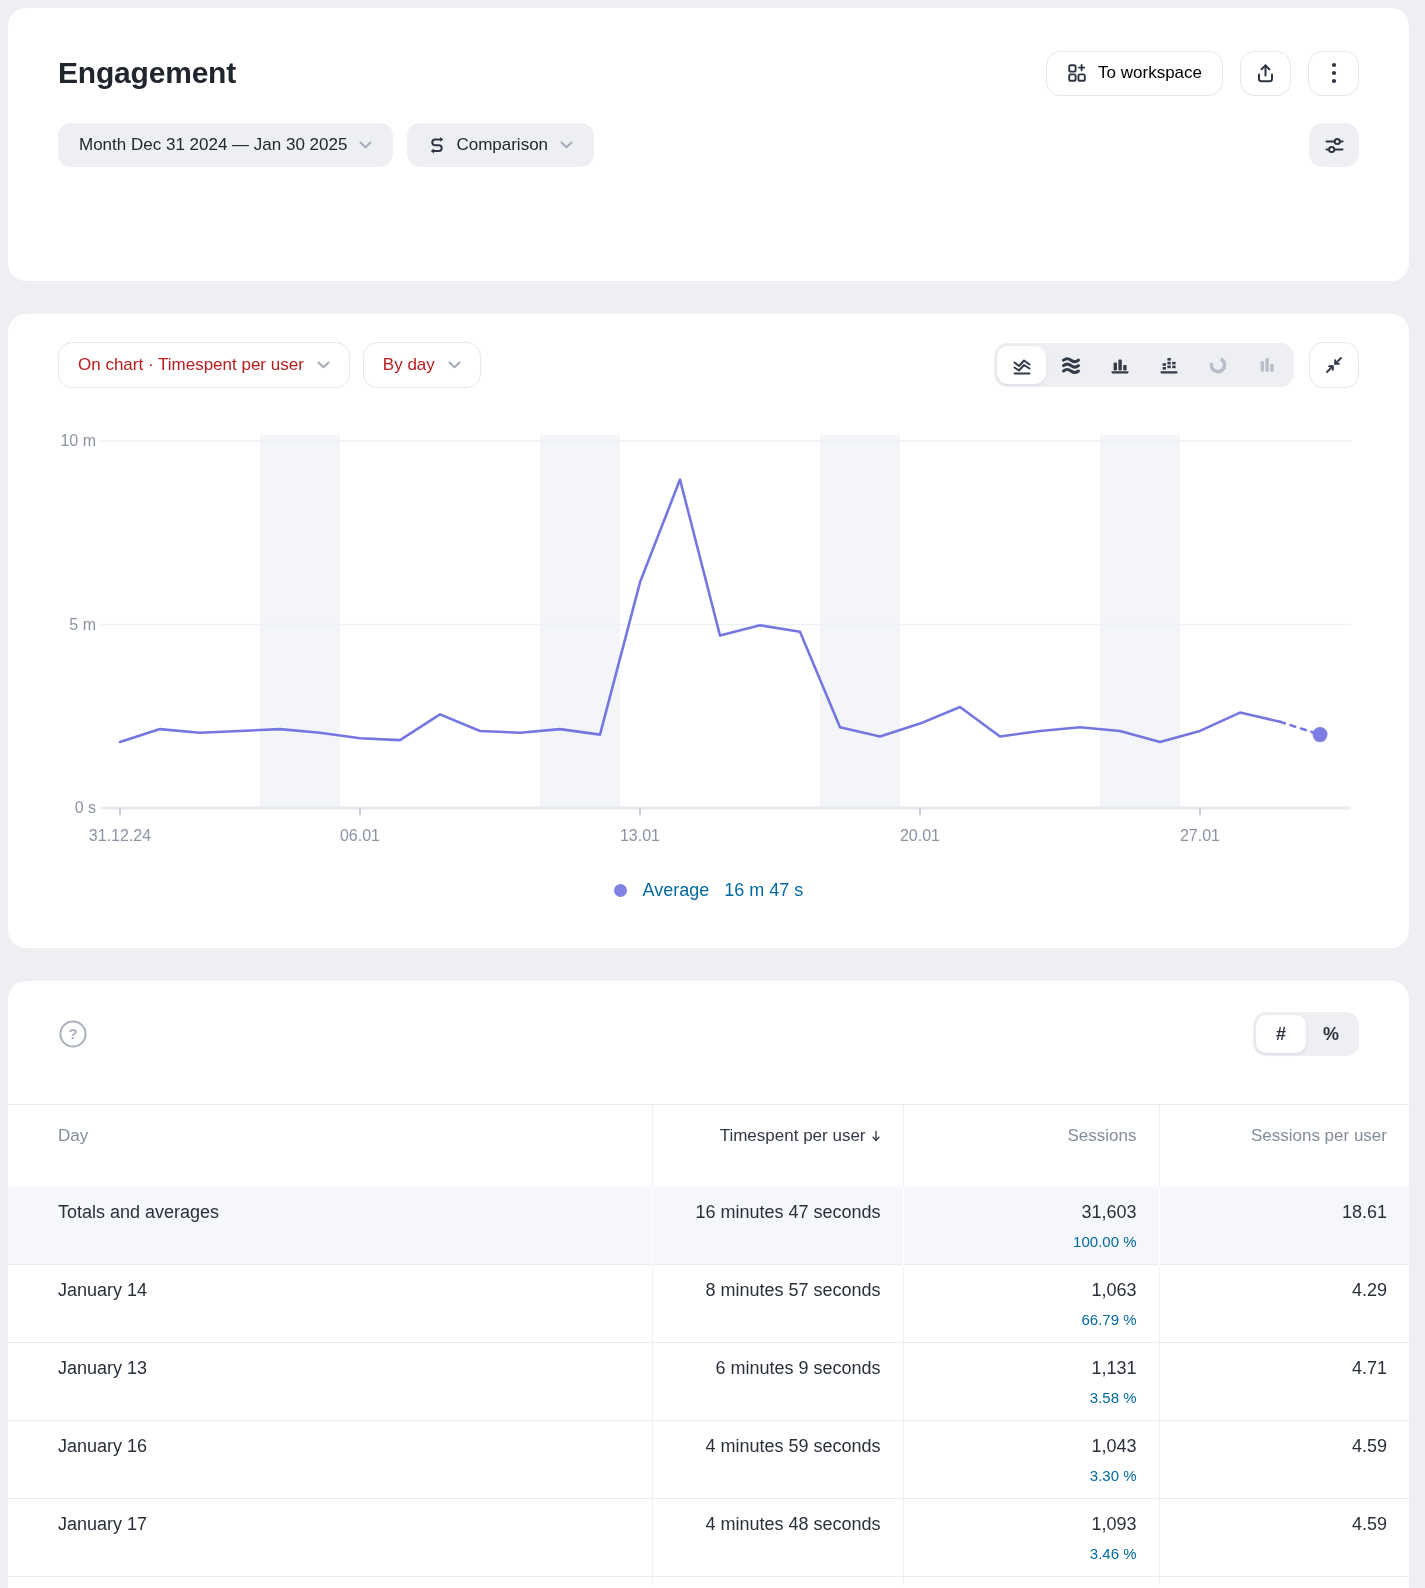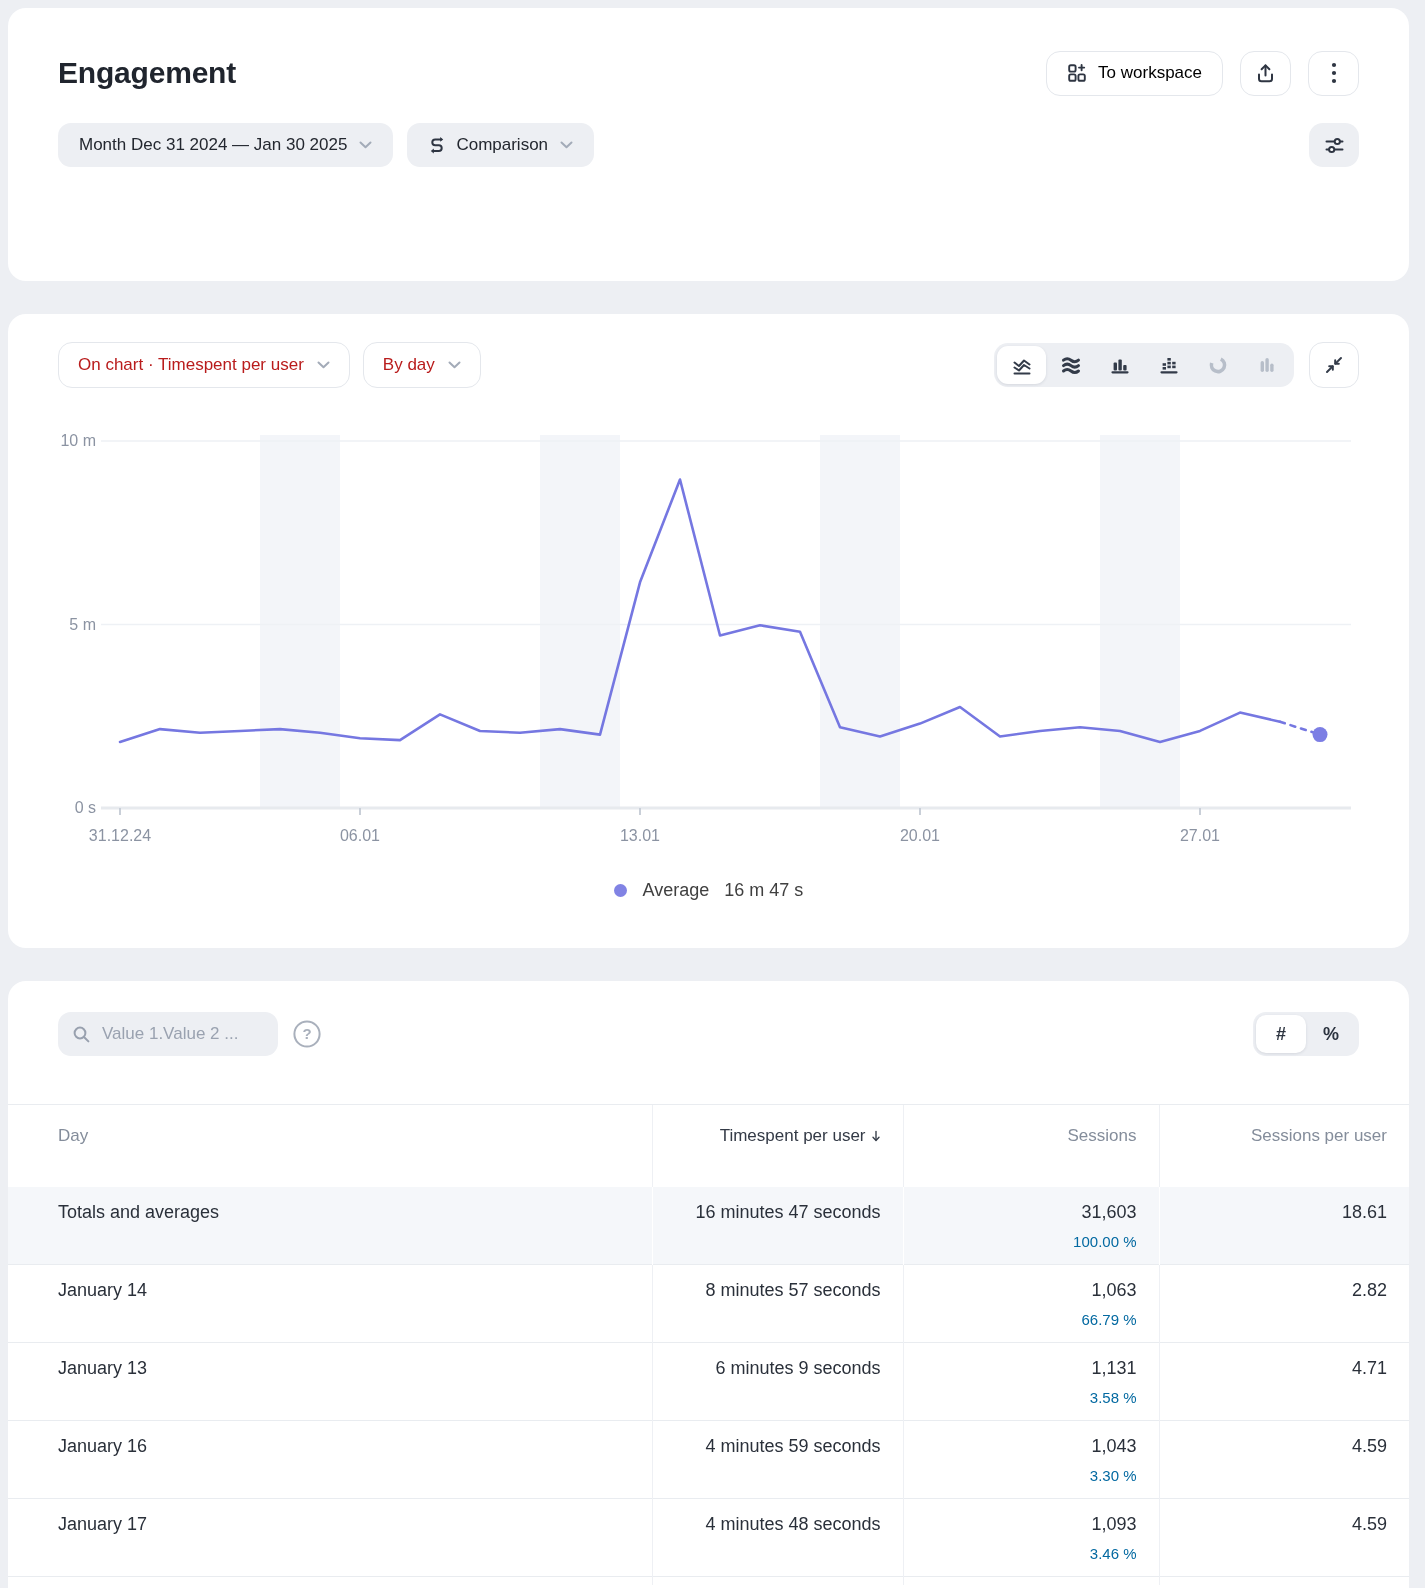--- a/index.html
+++ b/index.html
@@ -39,21 +39,21 @@
   .pill{display:flex;align-items:center;gap:11px;height:46px;padding:0 19px;border:1px solid #e4e7ec;
     border-radius:14px;background:#fff;font-size:17px;color:#b91c1c;cursor:pointer;box-sizing:border-box;white-space:nowrap;}
   .chart-tools{display:flex;align-items:center;gap:15px;}
   .seg-control{display:flex;align-items:center;background:#edeff3;border-radius:14px;padding:3px;height:44px;box-sizing:border-box;}
   .seg-item{width:49px;height:38px;display:flex;align-items:center;justify-content:center;border-radius:11px;cursor:pointer;}
   .seg-item.selected{background:#fff;box-shadow:0 1px 3px rgba(40,50,70,.12);}
   .chart-svg{position:absolute;left:0;top:0;z-index:1;}
   .axis-label{fill:#8b93a2;font-size:16px;font-family:"Liberation Sans",sans-serif;}
   .legend{position:absolute;left:0;right:0;top:566px;display:flex;align-items:center;justify-content:center;gap:15px;z-index:2;}
   .legend-dot{width:13px;height:13px;border-radius:50%;background:#8183e4;margin-right:1px;}
-  .legend-name,.legend-value{font-size:18px;color:#404040;}
+  .legend-name,.legend-value{font-size:18px;color:#0369a1;}
 
   
   .card-table{height:660px;padding:31px 50px 0 50px;}
   .table-top{display:flex;justify-content:space-between;align-items:center;height:44px;}
   .search-area{display:flex;align-items:center;gap:14px;}
   .search-box{display:flex;align-items:center;gap:9px;width:220px;height:44px;background:#edeff3;
     border-radius:13px;padding:0 14px;box-sizing:border-box;}
   .search-box input{border:none;outline:none;background:transparent;font-size:17px;color:#262c36;width:100%;
     font-family:"Liberation Sans",sans-serif;}
   .search-box input::placeholder{color:#9aa2b0;}
@@ -282,29 +282,20 @@
     <div class="legend">
       <span class="legend-dot"></span>
       <span class="legend-name">Average</span>
       <span class="legend-value">16 m 47 s</span>
     </div>
   </div>
 
   <div class="card card-table">
     <div class="table-top">
       <div class="search-area">
-        <div class="search-box">
-          <span style="display:flex">
-            <svg width="19" height="19" viewBox="0 0 19 19" fill="none">
-                <circle cx="8" cy="8" r="5.4" stroke="#98a0ae" stroke-width="2"></circle>
-                <path d="M12.2 12.2l4.2 4.2" stroke="#98a0ae" stroke-width="2" stroke-linecap="round"></path>
-              </svg>
-          </span>
-          <input type="text" placeholder="Value 1.Value 2 ..." style="">
-        </div>
         <div class="help-btn">
           <svg width="30" height="30" viewBox="0 0 30 30" fill="none">
               <circle cx="15" cy="15" r="12.6" stroke="#a9b0bc" stroke-width="2"></circle>
               <text x="15" y="20.4" text-anchor="middle" fill="#a9b0bc" style="font-size:15px;font-weight:700;font-family:'Liberation Sans',sans-serif;">?</text>
             </svg>
         </div>
       </div>
       <div class="mode-toggle">
         <div class="mode-half selected">#</div>
         <div class="mode-half">%</div>
@@ -352,21 +343,21 @@
               <div class="cell-v">January 14</div>
             </td>
           <td class="c-num">
               <div class="cell-v">8 minutes 57 seconds</div>
             </td>
           <td class="c-num">
               <div class="cell-v">1,063</div>
               <div class="cell-pct">66.79 %</div>
             </td>
           <td class="c-num">
-              <div class="cell-v">2.82</div>
+              <div class="cell-v">4.29</div>
             </td>
         </tr>
         <tr>
           <td class="c-day">
               <div class="cell-v">January 13</div>
             </td>
           <td class="c-num">
               <div class="cell-v">6 minutes 9 seconds</div>
             </td>
           <td class="c-num">

